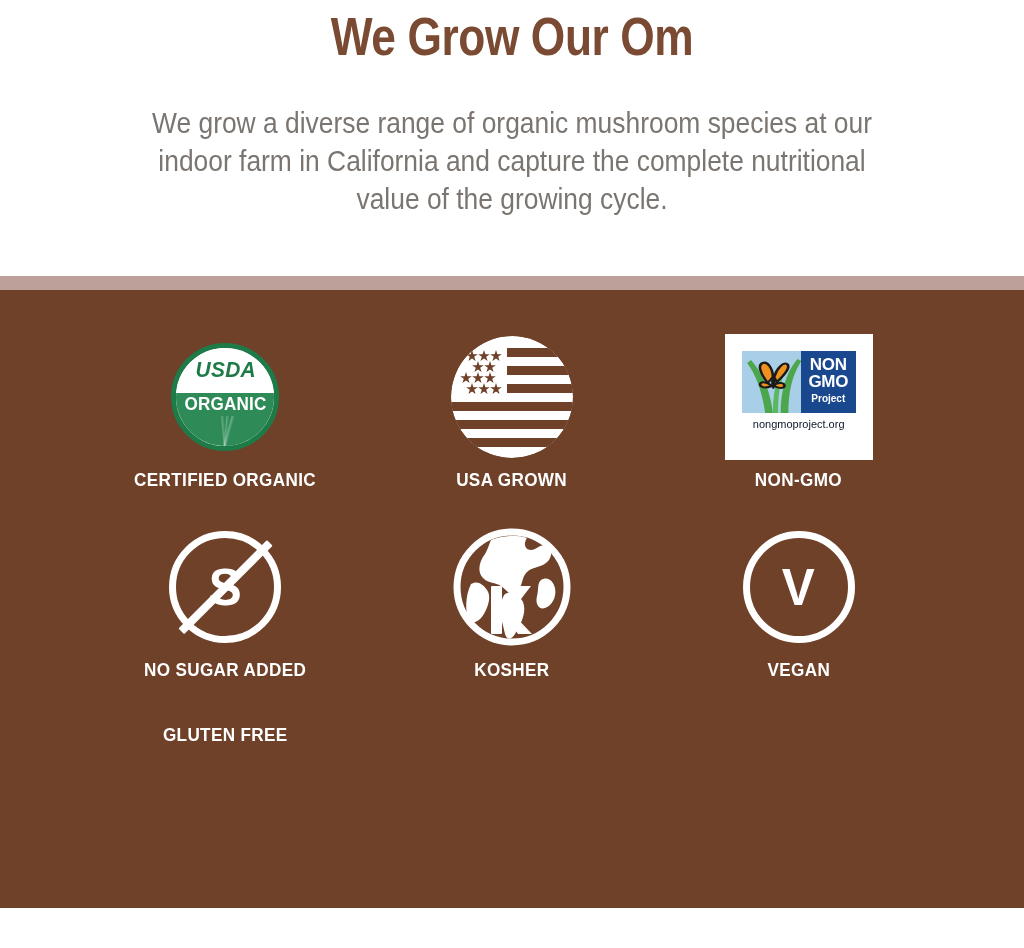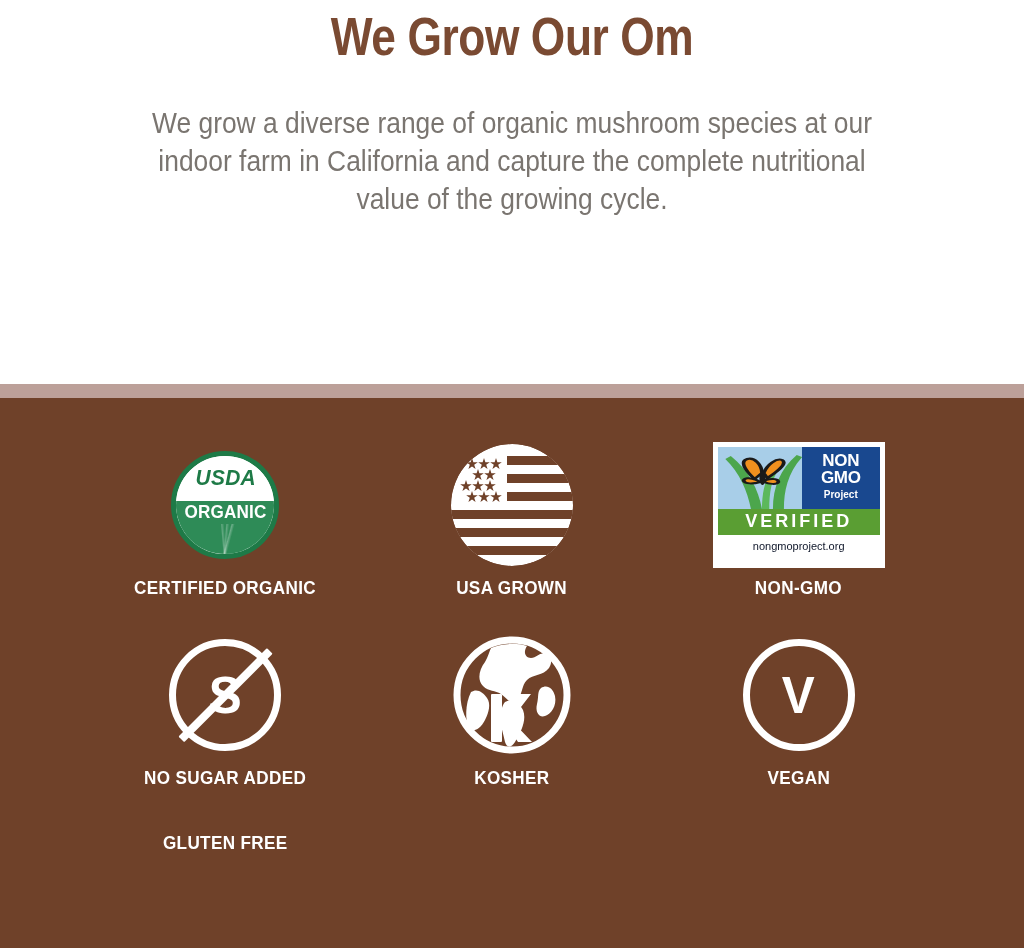--- a/index.html
+++ b/index.html
@@ -5,21 +5,21 @@
   * { margin:0; padding:0; box-sizing:border-box; }
   html,body { width:1024px; height:948px; }
   body {
     font-family:"Liberation Sans", sans-serif;
     background:#ffffff;
     overflow:hidden;
   }
 
   
   .header {
-    height:384px;
+    height:276px;
     background:#ffffff;
     text-align:center;
     padding-top:2px;
   }
   .page-title {
     color:#7A4A32;
     font-size:54px;
     font-weight:bold;
     letter-spacing:-0.5px;
     line-height:68px;
@@ -109,22 +109,22 @@
   .usda-bot::after {
     content:""; position:absolute; left:-10%; bottom:-30px; width:120%; height:60px;
     background:
       linear-gradient(105deg, transparent 48%, rgba(255,255,255,.30) 49%, transparent 51%),
       linear-gradient(95deg, transparent 48%, rgba(255,255,255,.25) 49%, transparent 51%),
       linear-gradient(85deg, transparent 48%, rgba(255,255,255,.25) 49%, transparent 51%);
   }
 
   
   .nongmo {
-    width:172px; height:126px; background:#ffffff;
-    padding:5px; display:flex; flex-direction:column;
+    width:148px; height:126px; background:#ffffff;
+    padding:17px; display:flex; flex-direction:column;
   }
   .ng-top { display:flex; height:62px; }
   .ng-sky {
     flex:0 0 52%; background:#A8CEE8; position:relative; overflow:hidden;
   }
   .ng-txt {
     flex:1; background:#19488F; color:#ffffff;
     display:flex; flex-direction:column; align-items:center; justify-content:center;
     line-height:17px;
   }
@@ -251,21 +251,20 @@
                   <ellipse cx="24.3" cy="31" rx="1.7" ry="7" fill="#1A1A1A"></ellipse>
                 </g>
               </svg>
             </div>
             <div class="ng-txt">
               <div class="l1">NON</div>
               <div class="l2">GMO</div>
               <div class="l3">Project</div>
             </div>
           </div>
-          <div class="ng-verified">VERIFIED</div>
           <div class="ng-url">nongmoproject.org</div>
         </div>
       </div>
       <div class="badge-label">NON-GMO</div>
     </div>
 
     <div class="badge-cell">
       <div class="badge-art">
         <div class="ring">
           <span class="glyph">S</span>

